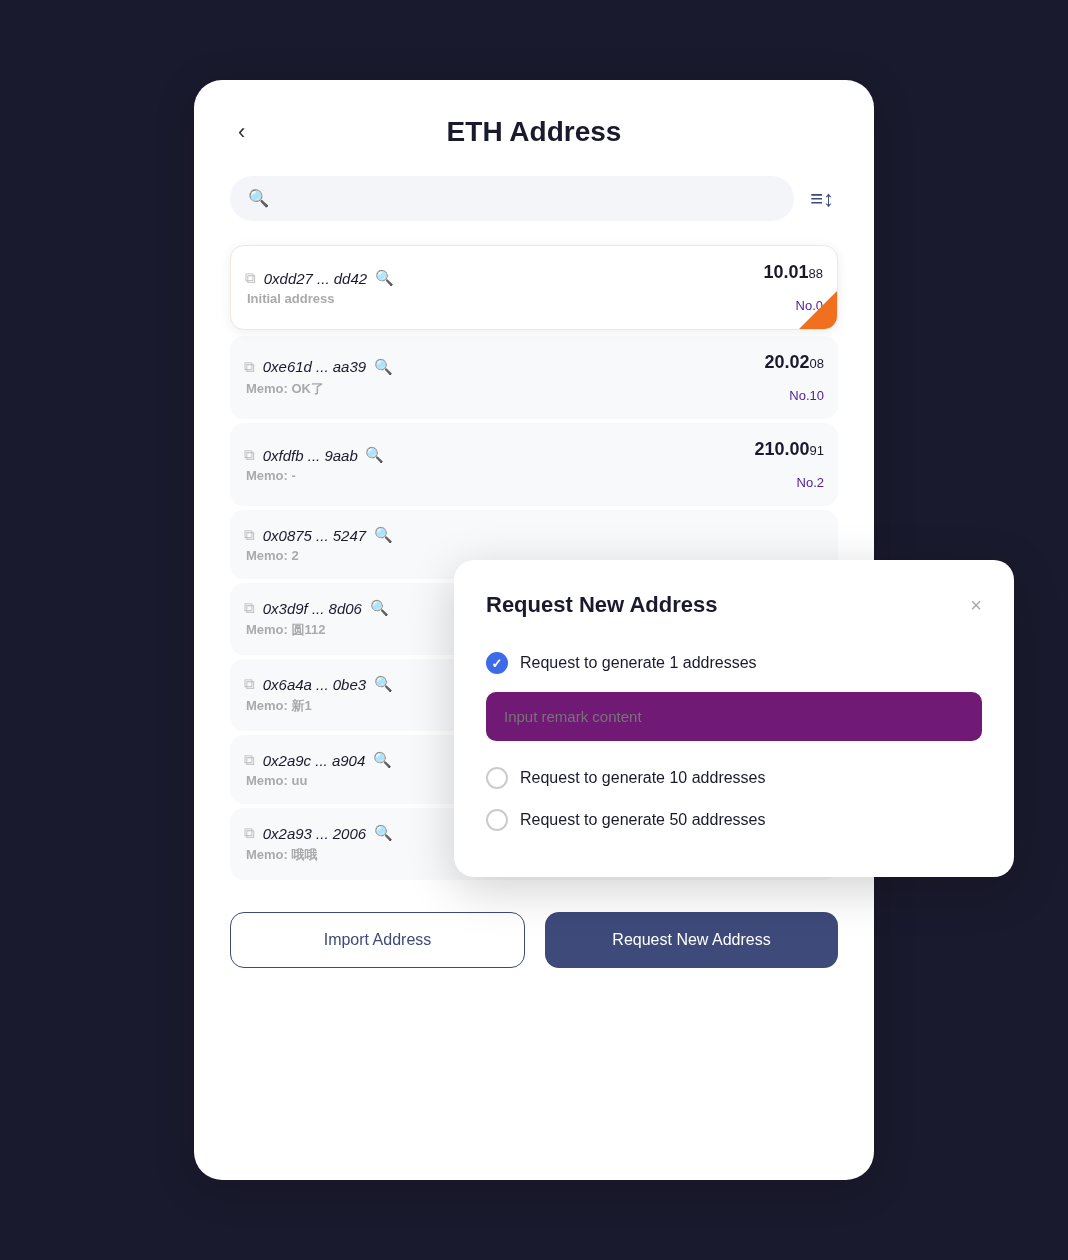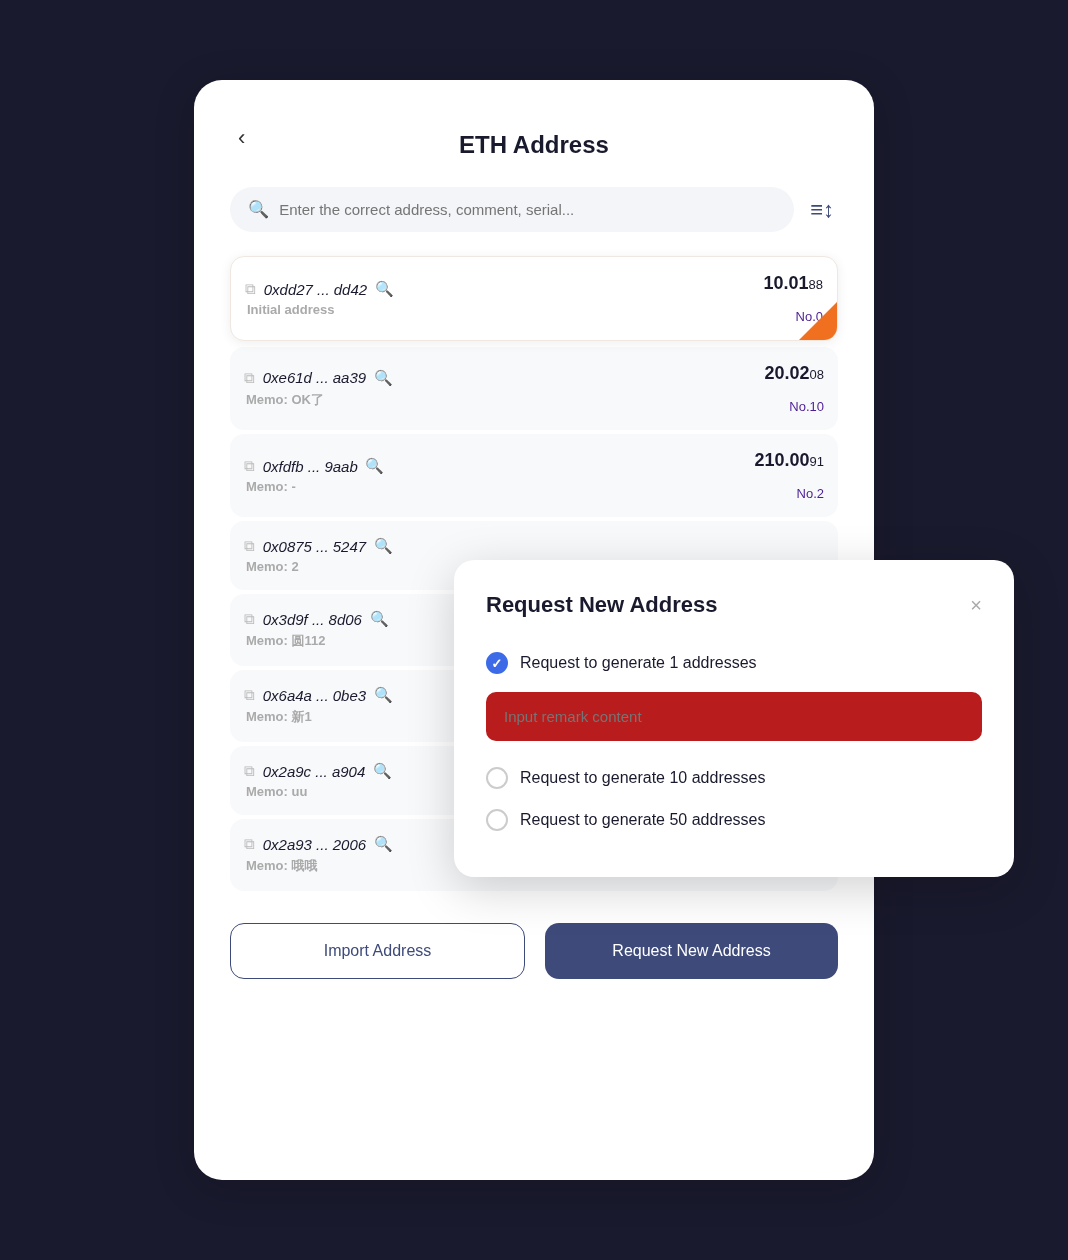--- a/index.html
+++ b/index.html
@@ -37,24 +37,23 @@
       left: 0;
       background: none;
       border: none;
       font-size: 22px;
       color: #333;
       cursor: pointer;
       padding: 4px 8px;
     }
 
     .title {
-      font-size: 24px;
+      font-size: 28px;
       font-weight: 600;
       color: #1a1a2e;
-      margin-top: 15px;
     }
 
     .search-bar {
       display: flex;
       align-items: center;
       gap: 12px;
       margin-bottom: 24px;
     }
 
     .search-input-wrap {
@@ -297,21 +296,21 @@
       font-weight: 700;
     }
 
     .option-label {
       font-size: 16px;
       color: #1a1a2e;
     }
 
     .remark-input {
       width: 100%;
-      background: #b91c1c;
+      background: #701a75;
       border: none;
       border-radius: 10px;
       padding: 16px 18px;
       font-size: 15px;
       color: #bbb;
       margin: 8px 0 16px 0;
       outline: none;
     }
   </style>
 </head>
@@ -320,21 +319,20 @@
 <div class="main-card">
 
   <div class="header">
     <button class="back-btn">‹</button>
     <span class="title">ETH Address</span>
   </div>
 
   <div class="search-bar">
     <div class="search-input-wrap">
       <span class="search-icon-svg">🔍</span>
-      <input class="search-input" placeholder="Enter the correct address, comment, serial..." style="">
     </div>
     <button class="filter-btn">
       <span class="filter-icon">≡↕</span>
     </button>
   </div>
 
   <div class="address-list">
 
     <div class="address-item active">
       <div class="address-left">

